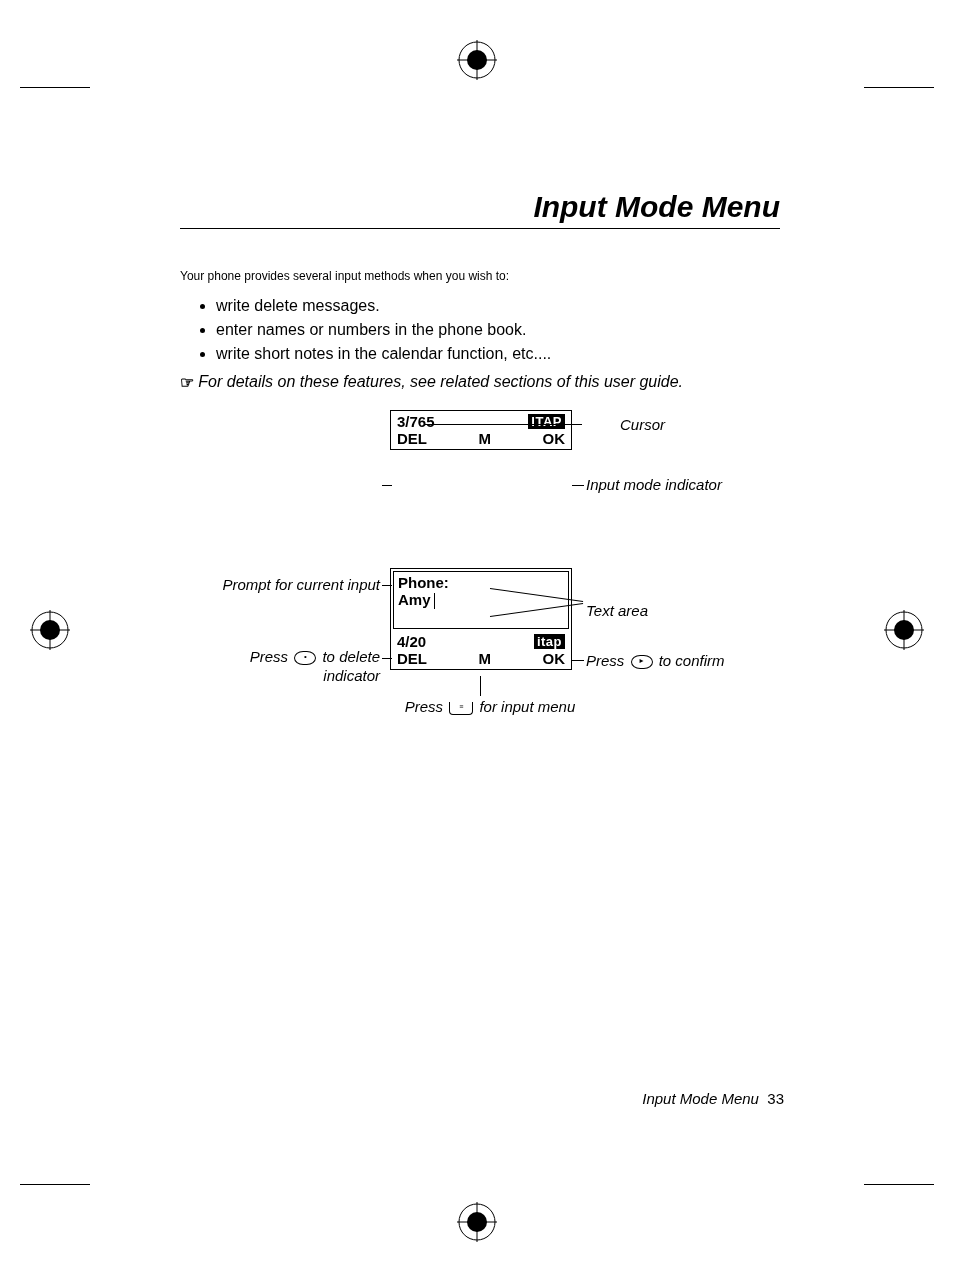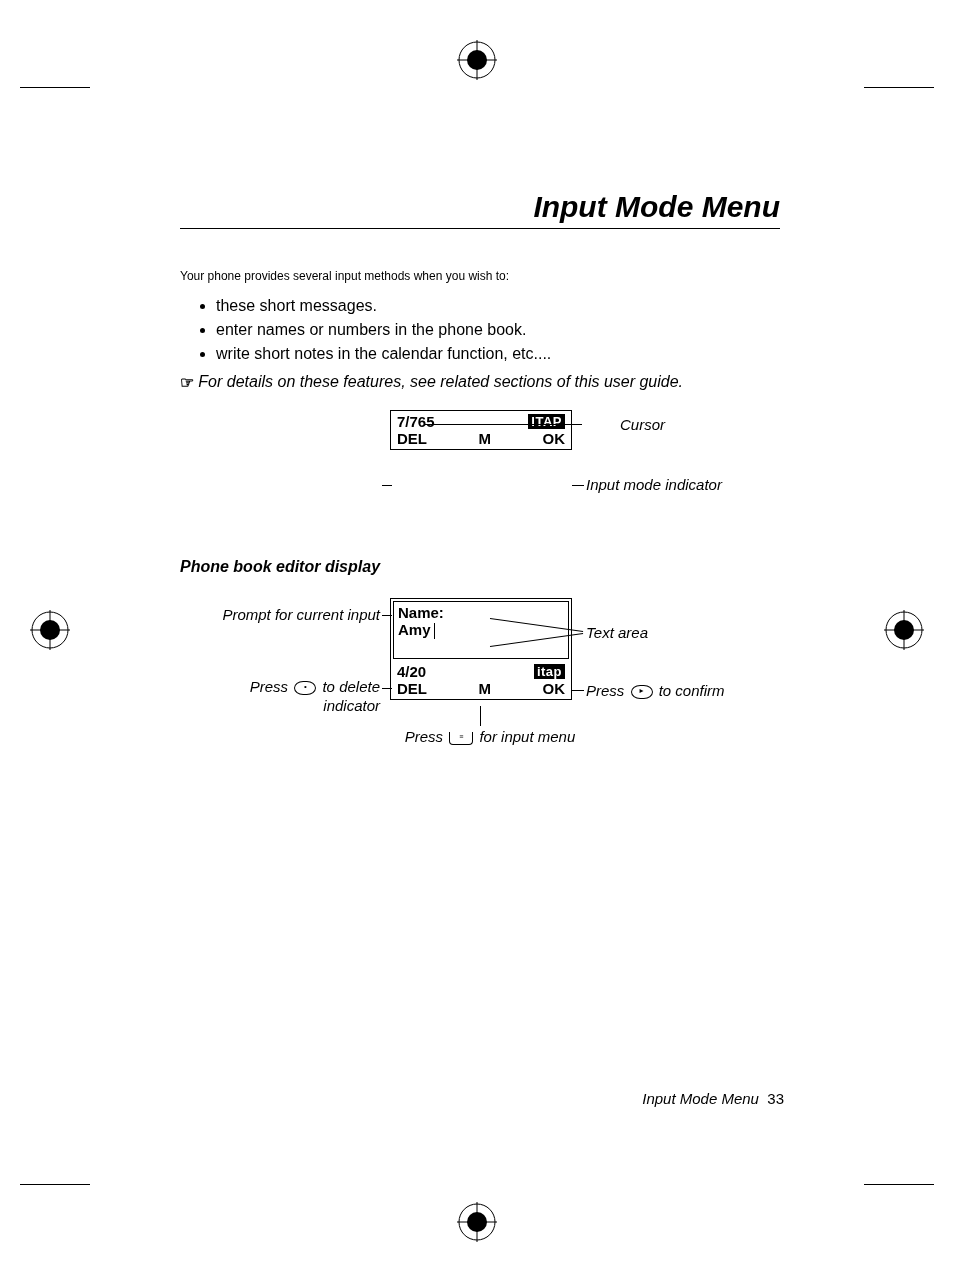--- a/index.html
+++ b/index.html
@@ -187,78 +187,77 @@
 <div class="cropline crop-tl-h"></div>
 <div class="cropline crop-tr-h"></div>
 <div class="cropline crop-bl-h"></div>
 <div class="cropline crop-br-h"></div>
 
 <div class="page">
   <div class="title">Input Mode Menu</div>
 
   <div class="intro">Your phone provides several input methods when you wish to:</div>
   <ul class="bullets">
-    <li>these short messages.</li>
+    <li>write delete messages.</li>
     <li>enter names or numbers in the phone book.</li>
     <li>write short notes in the calendar function, etc....</li>
   </ul>
   <div class="note">
     <span class="note-icon">☞</span><span>For details on these features, see related sections of this user guide.</span>
   </div>
 
 
   <div class="diagram-wrap">
     <div class="phone-box">
       <div class="phone-lower">
         <div class="row">
-          <span>7/765</span>
+          <span>3/765</span>
           <span class="itap">ITAP</span>
         </div>
         <div class="row">
           <span>DEL</span>
           <span>M</span>
           <span>OK</span>
         </div>
       </div>
     </div>
 
     <div class="callout right-side" style="left:406px; top:6px;margin-left:34px;">Cursor</div>
     <div class="line" style="left:244px; top:14px; width:158px;"></div>
 
     <div class="line" style="left:202px; top:75px; width:10px;"></div>
 
     <div class="callout right-side" style="left:406px; top:66px;">Input mode indicator</div>
     <div class="line" style="left:392px; top:75px; width:12px;"></div>
   </div>
 
-  <div class="section-head">Phone book editor display</div>
 
   <div class="diagram-wrap2">
     <div class="phone-box" style="top:10px;">
       <div class="inner-box">
-        <div>Name:</div>
+        <div>Phone:</div>
         <div><span>Amy</span><span class="cursor-bar"></span></div>
       </div>
       <div class="phone-lower">
         <div class="row">
           <span>4/20</span>
           <span class="itap" style="text-transform:none;">itap</span>
         </div>
         <div class="row">
           <span>DEL</span>
           <span>M</span>
           <span>OK</span>
         </div>
       </div>
     </div>
 
     <div class="callout left-side" style="left:20px; top:18px; width:180px;">Prompt for current input</div>
     <div class="line" style="left:202px; top:27px; width:10px;"></div>
 
-    <div class="callout right-side" style="left:406px; top:36px;">Text area</div>
+    <div class="callout right-side" style="left:406px; top:44px;">Text area</div>
     <div class="line" style="left:310px; top:30px; width:94px; transform:rotate(8deg); transform-origin:left;"></div>
     <div class="line" style="left:310px; top:58px; width:94px; transform:rotate(-8deg); transform-origin:left;"></div>
 
     <div class="callout left-side" style="left:50px; top:90px; width:150px;">
       <span>Press</span>
       <span class="keyicon">•</span>
       <span>to delete</span><br>
       <span>indicator</span>
     </div>
     <div class="line" style="left:202px; top:100px; width:10px;"></div>

